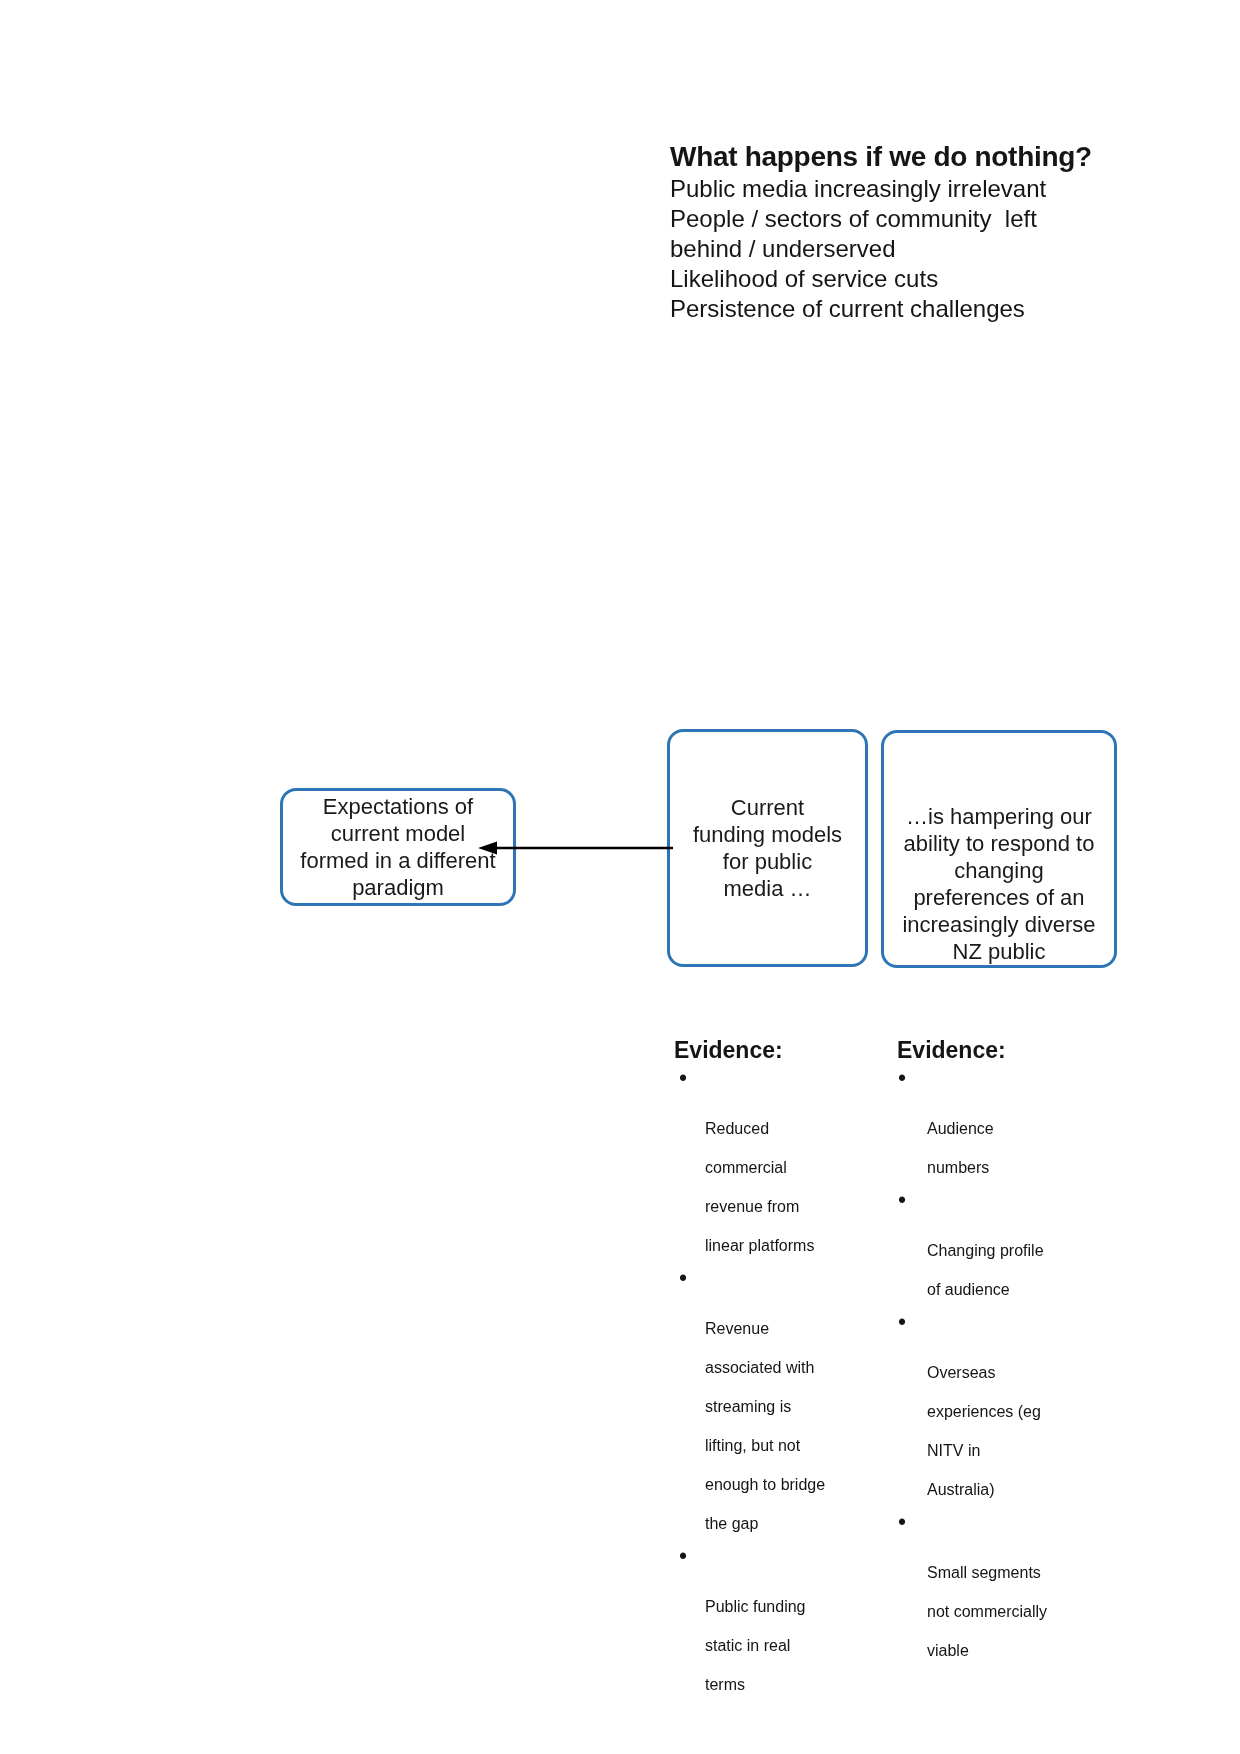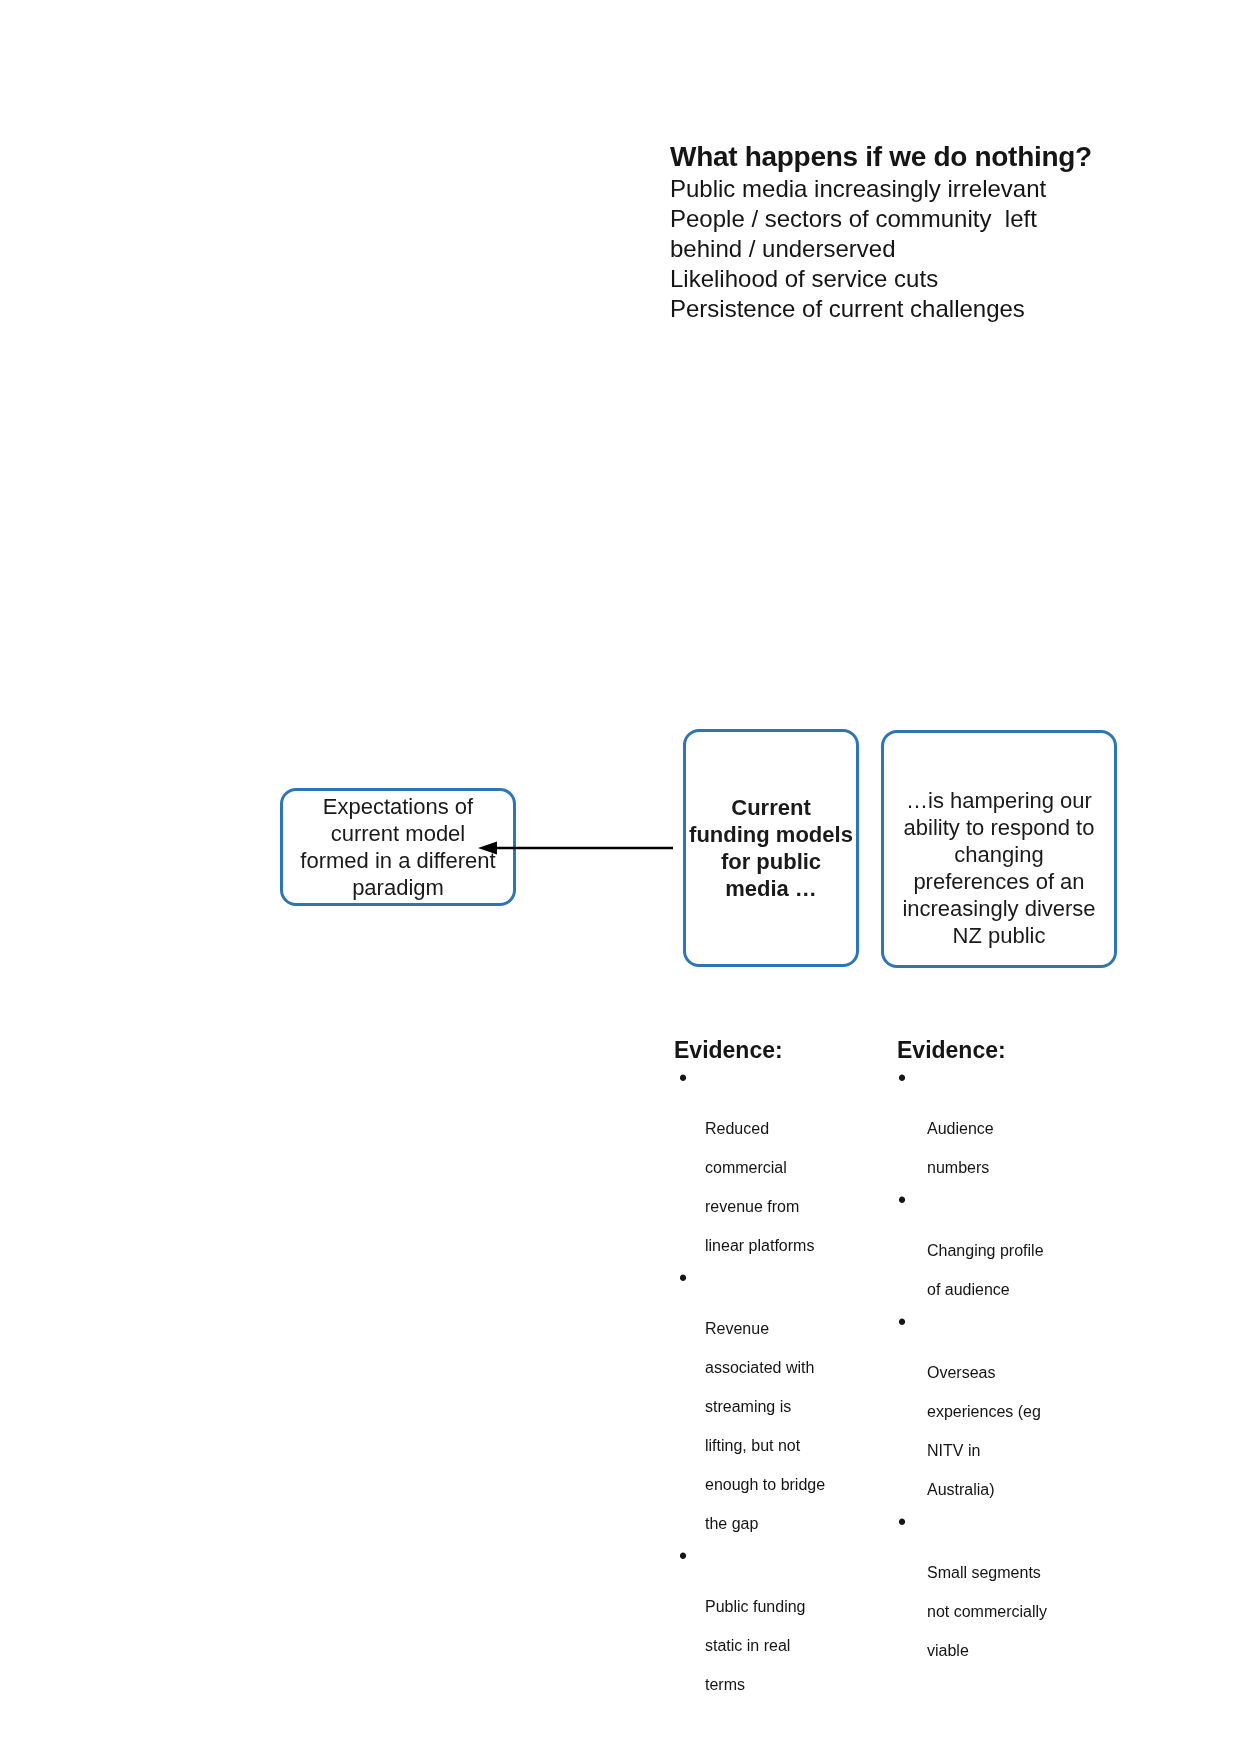--- a/index.html
+++ b/index.html
@@ -38,23 +38,23 @@
     display: flex;
     align-items: center;
     justify-content: center;
     text-align: center;
     font-size: 22px;
     line-height: 27px;
     color: #1a1a1a;
   }
   .box-text { white-space: pre-line; }
   .box-left   { left: 242px; top: 788px; width: 236px; height: 118px; margin-left: 38px; }
-  .box-middle { left: 683px; top: 729px; width: 176px; height: 238px; font-weight: bold; }
+  .box-middle { left: 667px; top: 729px; width: 201px; height: 238px; }
   .box-right  { left: 881px; top: 730px; width: 236px; height: 238px;
-                align-items: center; padding-top: 37px; }
+                align-items: flex-end; padding-top: 37px; }
 
   
   .arrow-svg { left: 477px; top: 836px; width: 196px; height: 24px;
                color: var(--arrow-color, #000000); }
 
   
   .evidence { width: 230px; }
   .evidence-left  { left: 674px; top: 1025px; }
   .evidence-right { left: 897px; top: 1025px; }
   .ev-label {

